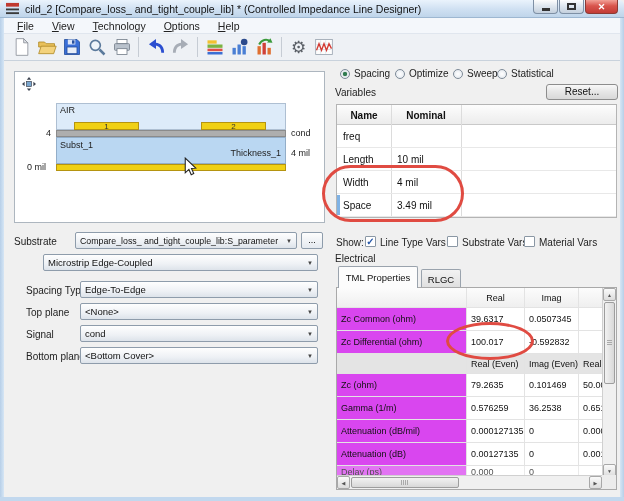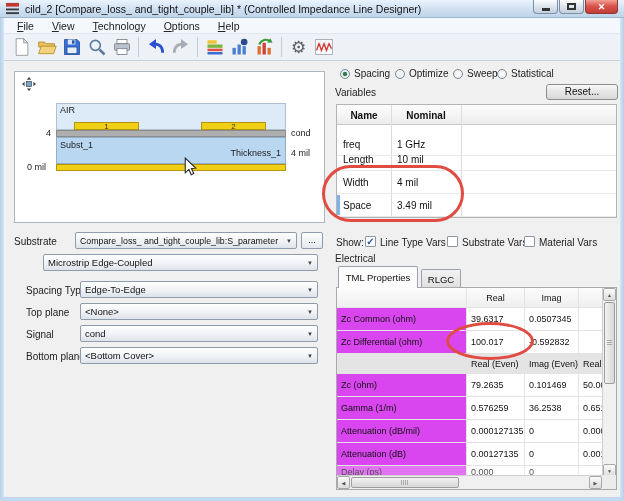--- a/index.html
+++ b/index.html
@@ -313,23 +313,22 @@
   <span class="section-label" style="position:absolute; left:335px; top:87px;">Variables</span>
   <div class="reset-btn">Reset...</div>
 
   <div class="vars-table">
     <div class="vt-header">
       <span class="vt-h-cell" style="left:0; width:54px;">Name</span>
       <span class="vt-h-cell" style="left:54px; width:70px;">Nominal</span>
     </div>
     <div class="vt-vline" style="left:54px;"></div>
     <div class="vt-vline" style="left:124px;"></div>
-    <div class="vt-row" style="top:28px;text-align:center;">
+    <div class="vt-row" style="top:20px;text-align:center;">
       <span class="vt-cell" style="left:0; width:54px;">freq</span>
-      <span class="vt-cell" style="left:54px; width:70px;">1 GHz</span>
     </div>
     <div class="vt-row" style="top:43px;">
       <span class="vt-cell" style="left:0; width:54px;">Length</span>
       <span class="vt-cell" style="left:54px; width:70px;">10 mil</span>
     </div>
     <div class="vt-row" style="top:66px;">
       <span class="vt-cell" style="left:0; width:54px;">Width</span>
       <span class="vt-cell" style="left:54px; width:70px;">4 mil</span>
     </div>
     <div class="vt-row" style="top:89px;">

